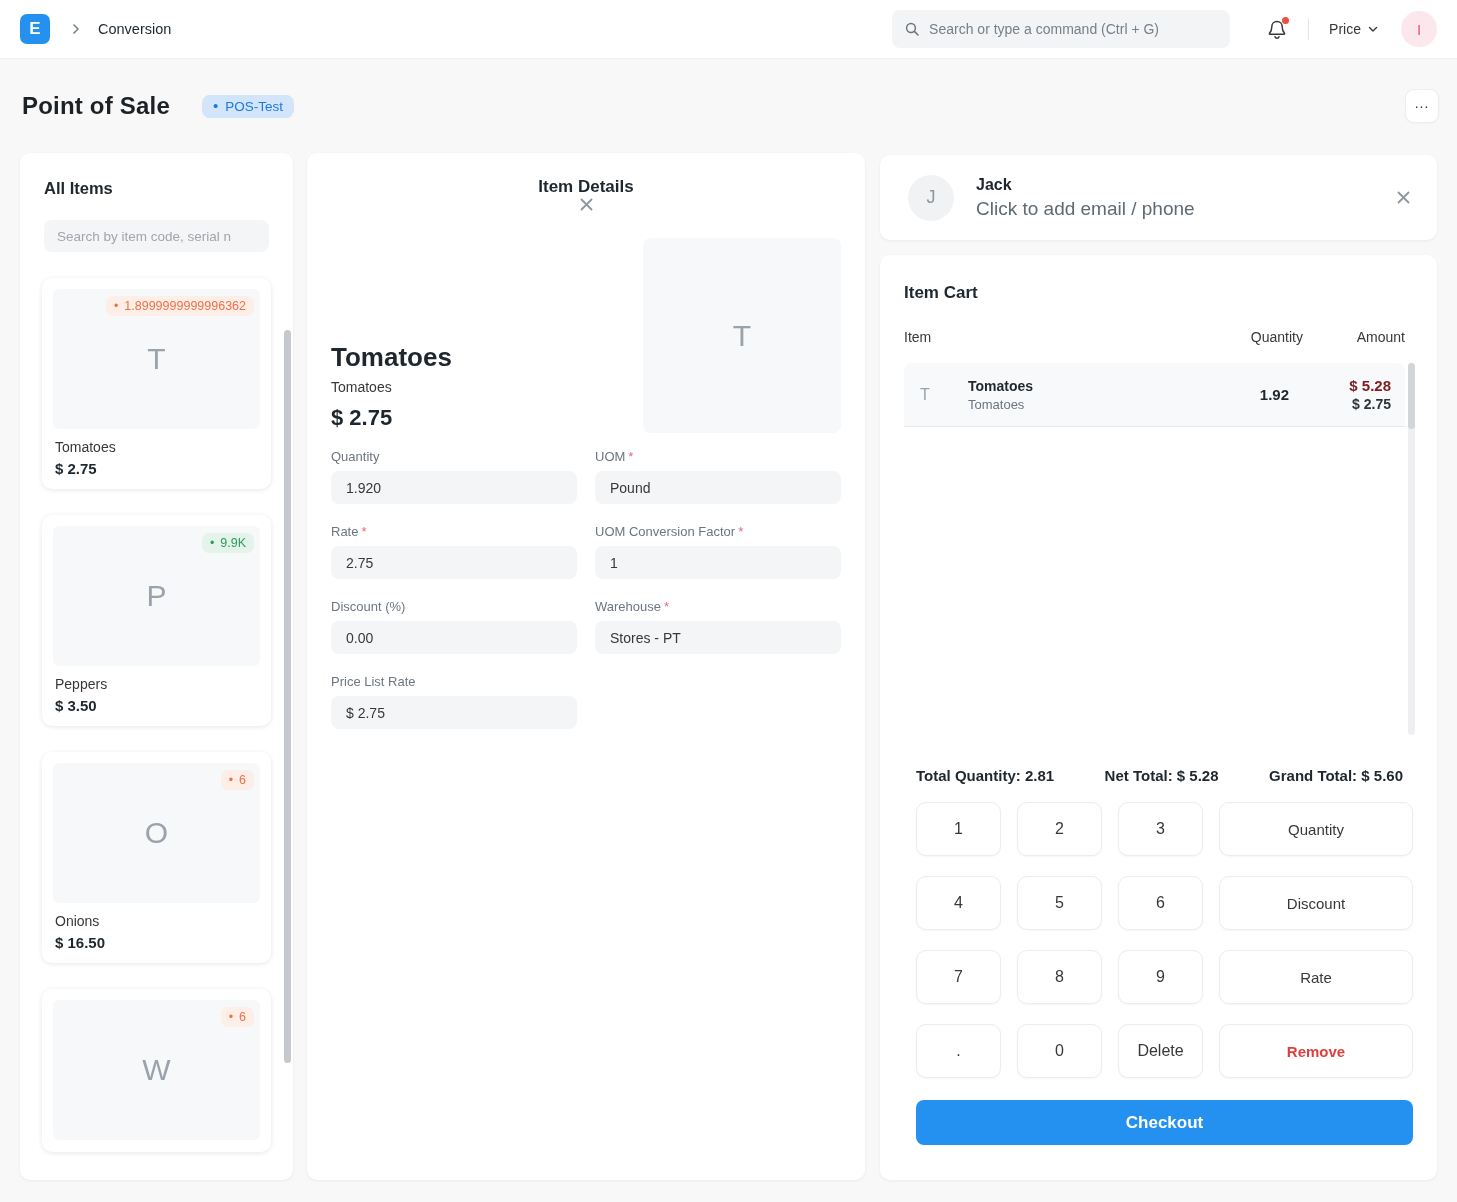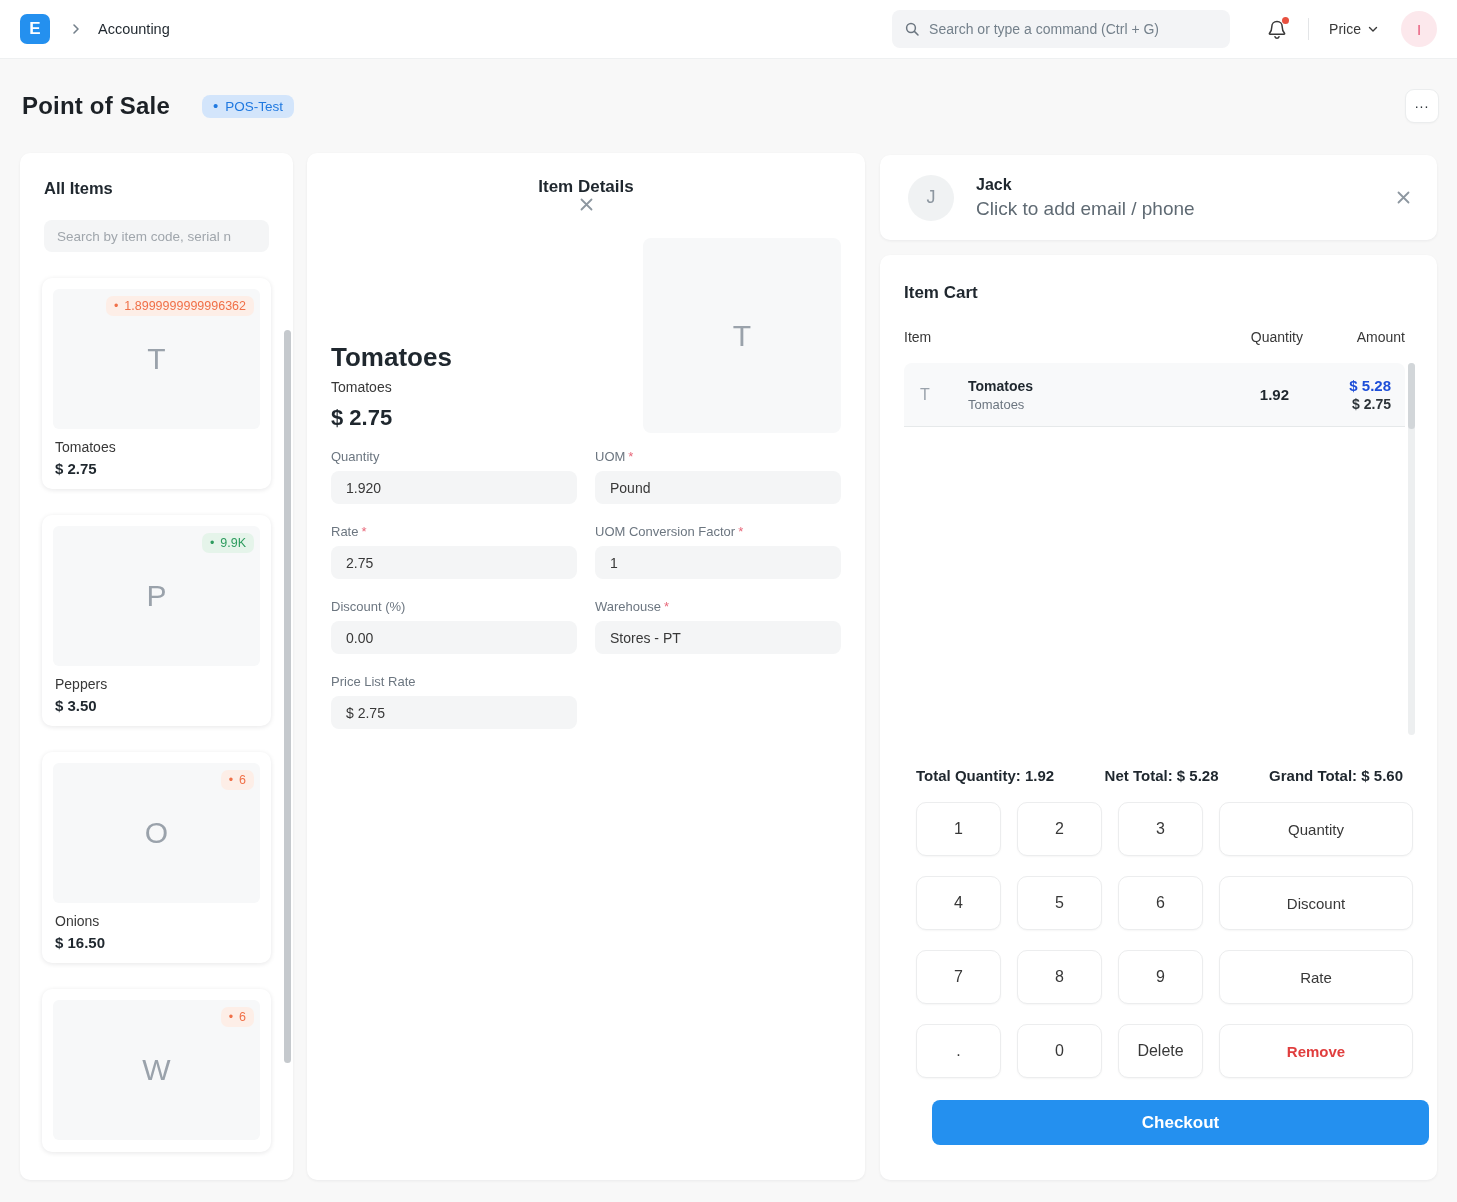--- a/index.html
+++ b/index.html
@@ -105,53 +105,53 @@
   .cart-list { position:relative; margin-top:18px; height:372px; }
   .cart-row { display:flex; align-items:center; height:64px; background:#f8f9fa;
               border-radius:8px 8px 0 0; border-bottom:1px solid #e6e9ea; margin-right:8px;
               padding:0 14px 0 16px; cursor:pointer; }
   .cr-letter { width:24px; font-size:16px; color:#9aa2ab; }
   .cr-names { flex:1; margin-left:24px; }
   .cr-name { font-size:14px; font-weight:bold; color:#1f272e; }
   .cr-code { margin-top:3px; font-size:13px; color:#6c7680; }
   .cr-qty { width:70px; text-align:right; font-size:15px; font-weight:bold; color:#1f272e; }
   .cr-amts { width:78px; margin-left:24px; text-align:right; }
-  .cr-amt { font-size:15px; font-weight:bold; color:#1d4ed8; }
+  .cr-amt { font-size:15px; font-weight:bold; color:#7f1d1d; }
   .cr-rate { margin-top:2px; font-size:14px; font-weight:bold; color:#2c3338; }
   .cart-scroll { position:absolute; top:0; right:-2px; width:7px; height:100%;
                  background:#edeff0; border-radius:4px; cursor:pointer; }
   .cart-scroll .thumb { width:7px; height:66px; background:#d2d6d9; border-radius:4px; }
   .cart-totals { display:flex; justify-content:space-between; margin-top:32px;
                  font-size:15px; font-weight:bold; color:#1f272e; padding:0 10px 0 12px; }
   .numpad { display:grid; grid-template-columns:85px 85px 85px 1fr; column-gap:16px; row-gap:20px;
             margin-top:18px; padding:0 0 0 12px; }
   .np-btn { height:54px; background:#fff; border:1px solid #ecedee; border-radius:10px;
             box-shadow:0 1px 2px rgba(0,0,0,.04); display:flex; align-items:center; justify-content:center;
             font-size:16px; color:#383838; cursor:pointer; }
   .np-btn.wide { font-size:15px; }
   .np-btn.danger { color:#e03e3e; font-weight:bold; }
-  .checkout { margin:22px 0 0 28px; width:calc(100% - 12px); height:45px; background:#2490ef; border:none;
+  .checkout { margin:22px 0 0 12px; width:calc(100% - 12px); height:45px; background:#2490ef; border:none;
               border-radius:8px; color:#fff; font-family:inherit; font-size:17px; font-weight:bold; cursor:pointer; }
   svg { display:block; }
 </style>
 </head>
 <body>
 
 <div class="stage">
 
   <div class="topbar">
     <div class="logo">
       <span>E</span>
     </div>
     <span class="crumb-sep">
       <svg width="16" height="16" viewBox="0 0 16 16" fill="none" stroke="#74808b" stroke-width="1.6" stroke-linecap="round" stroke-linejoin="round">
           <path d="M6 4l4 4-4 4"></path>
         </svg>
     </span>
-    <span class="crumb">Accounting</span>
+    <span class="crumb">Conversion</span>
 
     <div class="nav-search">
       <span>
         <svg width="16" height="16" viewBox="0 0 16 16" fill="none" stroke="#6c7680" stroke-width="1.5" stroke-linecap="round">
             <circle cx="7" cy="7" r="4.4"></circle>
             <path d="M10.4 10.4L14 14"></path>
           </svg>
       </span>
       <input placeholder="Search or type a command (Ctrl + G)" style="">
     </div>
@@ -337,21 +337,21 @@
           <div class="cr-amt">$ 5.28</div>
           <div class="cr-rate">$ 2.75</div>
         </div>
       </div>
       <div class="cart-scroll">
         <div class="thumb"></div>
       </div>
     </div>
 
     <div class="cart-totals">
-      <span>Total Quantity: 1.92</span>
+      <span>Total Quantity: 2.81</span>
       <span>Net Total: $ 5.28</span>
       <span>Grand Total: $ 5.60</span>
     </div>
 
     <div class="numpad">
       <button class="np-btn">1</button>
       <button class="np-btn">2</button>
       <button class="np-btn">3</button>
       <button class="np-btn wide">Quantity</button>
 

